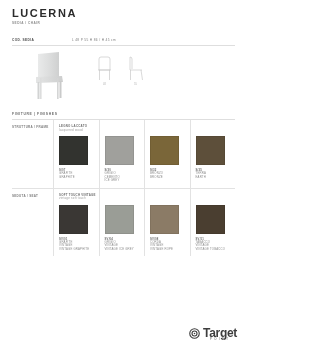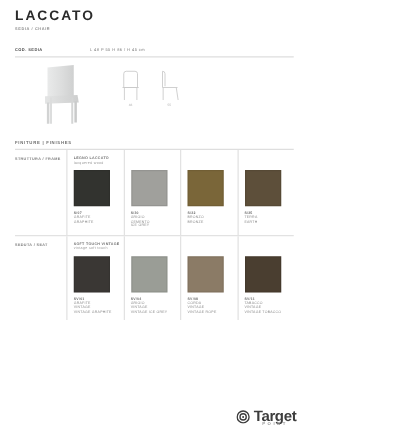--- a/index.html
+++ b/index.html
@@ -113,21 +113,21 @@
     font-size:3.4px;font-weight:700;color:#9a9a9a;letter-spacing:2px;
     margin-top:-1px;text-align:center;
   }
 </style>
 </head>
 <body>
 
 <div class="sheet">
 
   <div class="header">
-    <div class="title">LACCATO</div>
+    <div class="title">LUCERNA</div>
     <div class="subtitle">SEDIA / CHAIR</div>
   </div>
 
   <div class="codebar">
     <div class="code">COD. SEDIA</div>
     <div class="dims">L 48 P 55 H 86 / H 45 cm</div>
   </div>
   <div class="rule"></div>
 
   <div class="product">

